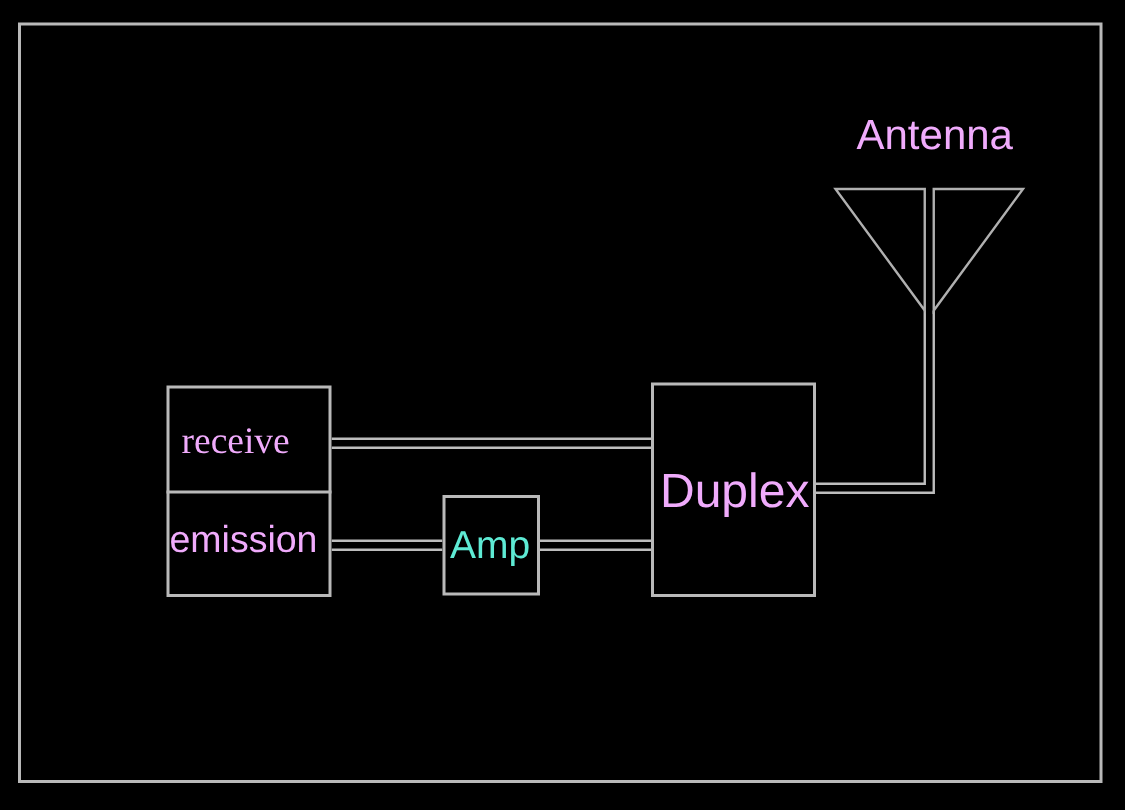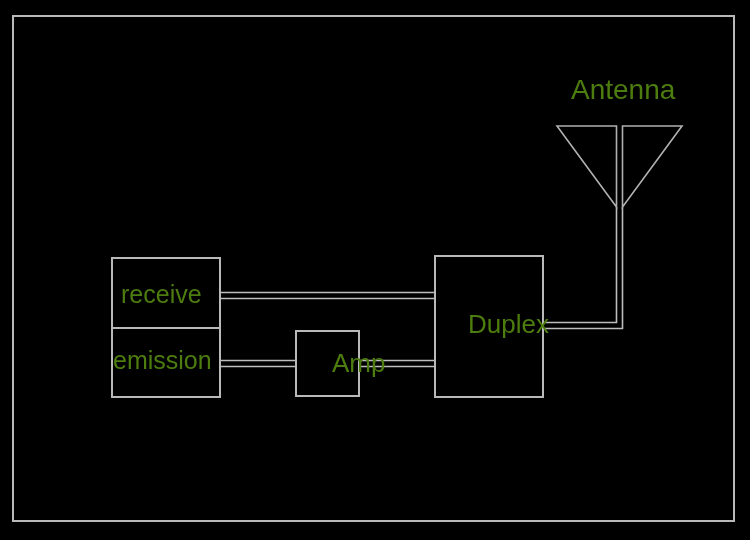--- a/index.html
+++ b/index.html
@@ -29,21 +29,21 @@
 
   
   .block {
     position: absolute;
     border: 2px solid #b9b9b9;
     box-sizing: border-box;
     background: #000000;
   }
   .block-label {
     position: absolute;
-    color: #4d7c0f;
+    color: #f0abfc;
     white-space: nowrap;
     line-height: 1;
   }
 
   
   #left-stack {
     left: 111px;
     top: 257px;
     width: 110px;
     height: 141px;
@@ -53,54 +53,54 @@
     left: 111px;
     top: 327px;
     width: 110px;
     height: 2px;
     background: #b9b9b9;
   }
   #label-receive {
     left: 121px;
     top: 282px;
     font-size: 25px;
+    font-family: Liberation Serif, serif;
   }
   #label-emission {
     left: 113px;
     top: 348px;
     font-size: 25px;
     text-align: right;
   }
 
   
   #amp-box {
     left: 295px;
     top: 330px;
     width: 65px;
     height: 67px;
   }
   #label-amp {
     left: 300px;
     top: 350px;
     font-size: 26px;
-    color: #4d7c0f;
-    margin-left: 32px;
+    color: #5eead4;
   }
 
   
   #duplex-box {
     left: 434px;
     top: 255px;
     width: 110px;
     height: 143px;
   }
   #label-duplex {
-    left: 468px;
+    left: 440px;
     top: 311px;
-    font-size: 26px;
+    font-size: 32px;
   }
 
   
   #label-antenna {
     left: 571px;
     top: 76px;
     font-size: 28px;
   }
 
   

